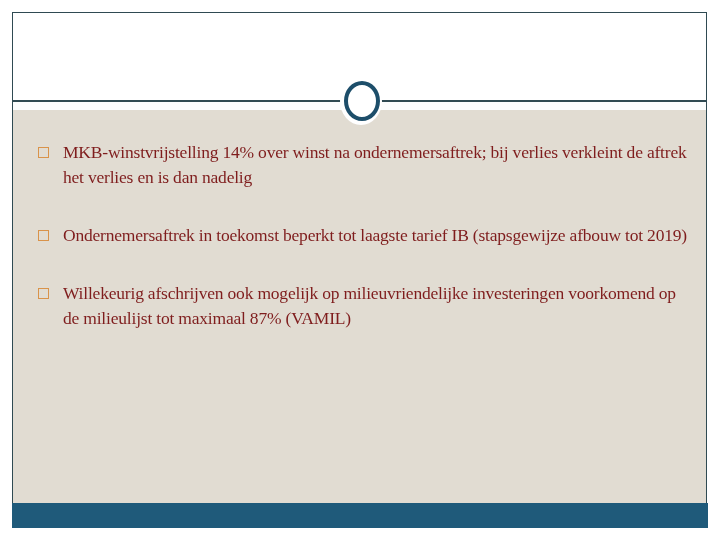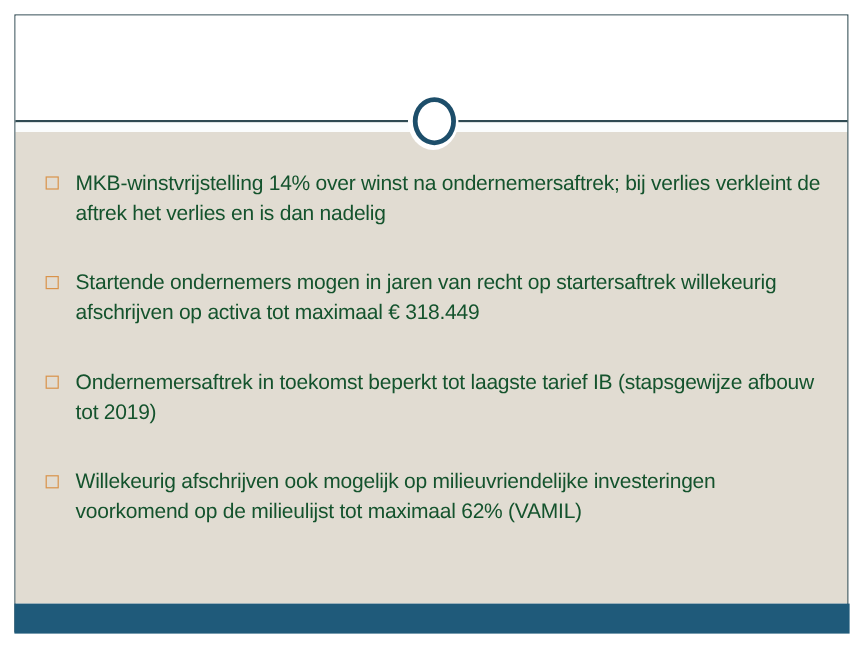--- a/index.html
+++ b/index.html
@@ -87,22 +87,23 @@
       width: 660px;
       margin: 0;
       padding: 0;
       list-style: none;
     }
     .bullet {
       position: relative;
       padding-left: 32px;
       font-size: 17.5px;
       line-height: 25px;
-      color: #14532d;
+      color: #7f1d1d;
       margin-bottom: 33px;
+      font-family: Liberation Serif, serif;
     }
     .bullet-box {
       position: absolute;
       left: 7px;
       top: 7px;
       width: 11px;
       height: 11px;
       box-sizing: border-box;
       border: 1.5px solid #d9934a;
       background: transparent;
@@ -125,26 +126,22 @@
   <div class="ornament-halo"></div>
   <div class="ornament"></div>
 
   <ul class="bullets">
     <li class="bullet">
       <span class="bullet-box"></span>
       <span class="bullet-text">MKB-winstvrijstelling 14% over winst na ondernemersaftrek; bij verlies verkleint de aftrek het verlies en is dan nadelig</span>
     </li>
     <li class="bullet">
       <span class="bullet-box"></span>
-      <span class="bullet-text">Startende ondernemers mogen in jaren van recht op startersaftrek willekeurig afschrijven op activa tot maximaal € 318.449</span>
-    </li>
-    <li class="bullet">
-      <span class="bullet-box"></span>
       <span class="bullet-text">Ondernemersaftrek in toekomst beperkt tot laagste tarief IB (stapsgewijze afbouw tot 2019)</span>
     </li>
     <li class="bullet">
       <span class="bullet-box"></span>
-      <span class="bullet-text">Willekeurig afschrijven ook mogelijk op milieuvriendelijke investeringen voorkomend op de milieulijst tot maximaal 62% (VAMIL)</span>
+      <span class="bullet-text">Willekeurig afschrijven ook mogelijk op milieuvriendelijke investeringen voorkomend op de milieulijst tot maximaal 87% (VAMIL)</span>
     </li>
   </ul>
 
   <div class="footer-band"></div>
 </div>
 
 </body></html>

